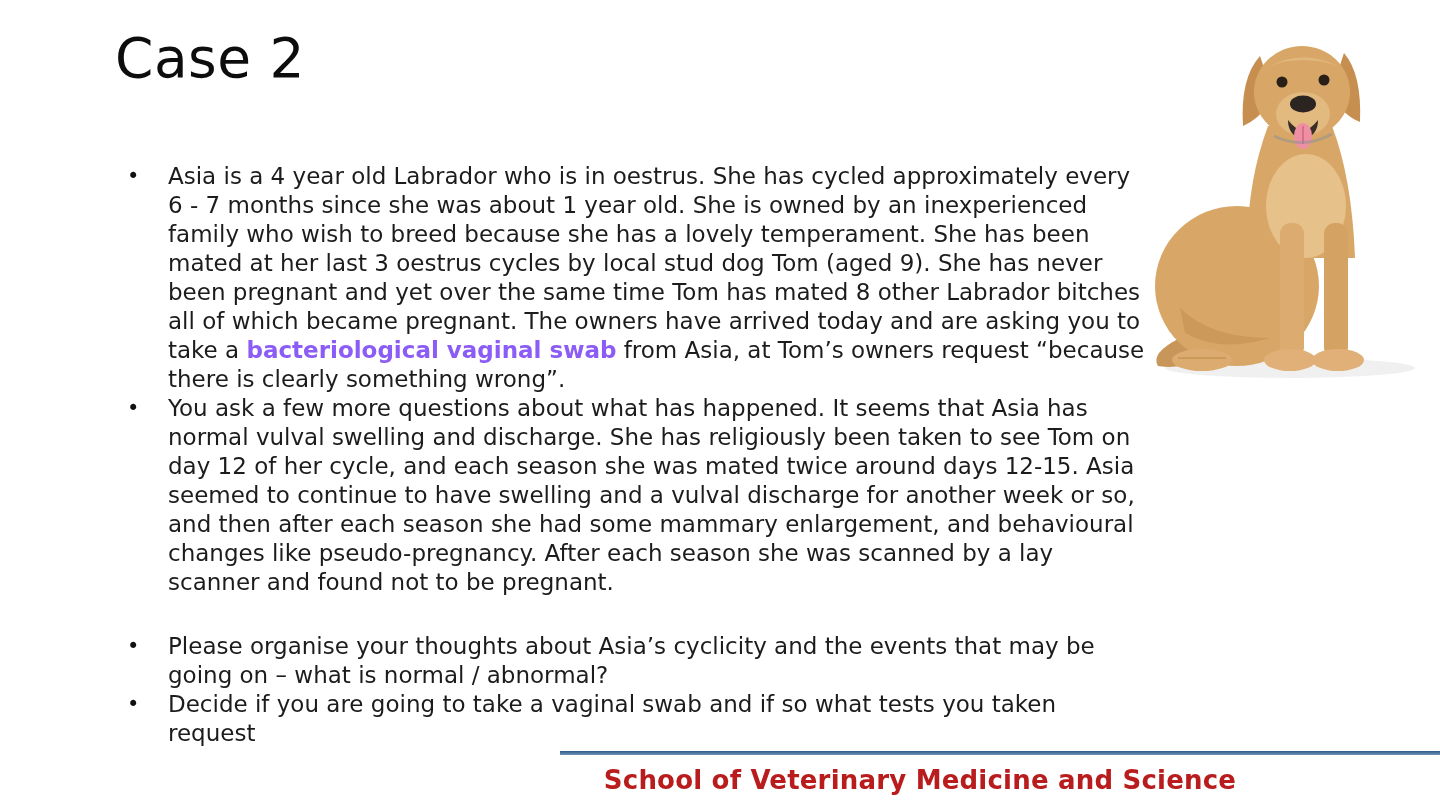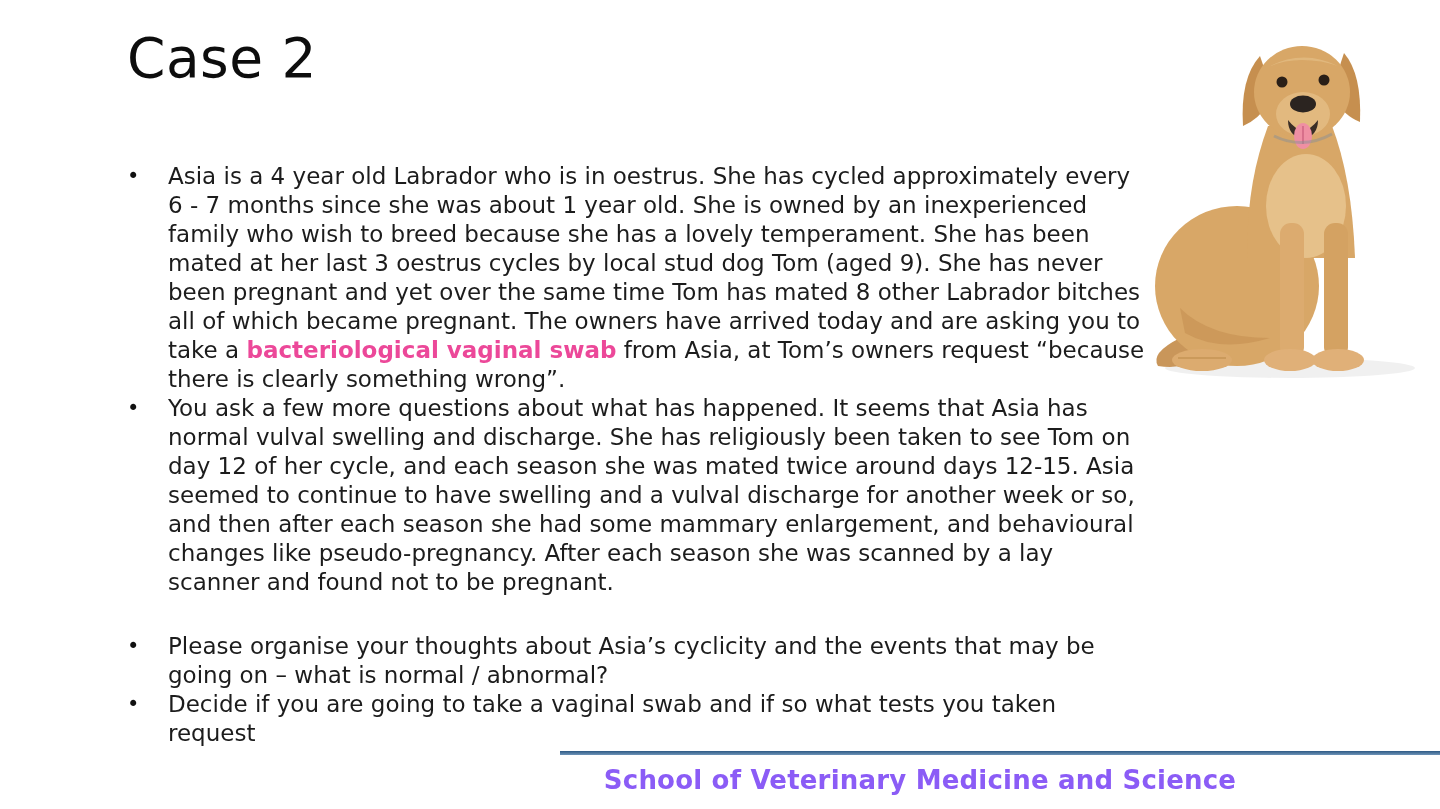--- a/index.html
+++ b/index.html
@@ -2,44 +2,44 @@
 <html><head>
 <meta charset="utf-8">
 <style>
   html,body{margin:0;padding:0;}
   body{
     width:1440px;height:809px;background:#ffffff;overflow:hidden;position:relative;
     font-family:"DejaVu Sans","Liberation Sans",sans-serif;color:#1a1a1a;
   }
   .slide{position:absolute;inset:0;}
   .title{
-    position:absolute;left:127px;top:26px;margin:0;
+    position:absolute;left:115px;top:26px;margin:0;
     font-size:55px;font-weight:400;color:#0d0d0d;letter-spacing:0.5px;
   }
   .bullets{
     position:absolute;left:127px;top:162px;width:1022px;
     margin:0;padding:0;list-style:none;
   }
   .bullet{
     display:flex;align-items:flex-start;
     font-size:23px;line-height:29px;color:#1c1c1c;
   }
   .bullet .marker{
     flex:0 0 41px;font-size:21px;line-height:29px;color:#111;
   }
   .bullet .text{flex:1;}
-  .bullet .text strong{font-weight:bold;color:#ec4899;}
+  .bullet .text strong{font-weight:bold;color:#8b5cf6;}
   .bullet.gap-after{margin-bottom:35px;}
   .footer-divider{
     position:absolute;left:560px;top:751px;width:880px;height:4px;
     background:linear-gradient(to bottom,#2d5984,#6f94b8);
   }
   .footer-text{
     position:absolute;left:560px;top:763px;width:720px;
-    text-align:center;font-size:26px;font-weight:bold;color:#8b5cf6;
+    text-align:center;font-size:26px;font-weight:bold;color:#b91c1c;
     line-height:34px;letter-spacing:0.2px;
   }
   .dog{
     position:absolute;right:0;top:8px;width:300px;height:378px;
   }
   .dog svg{width:100%;height:100%;display:block;}
 </style>
 </head>
 <body>
 

